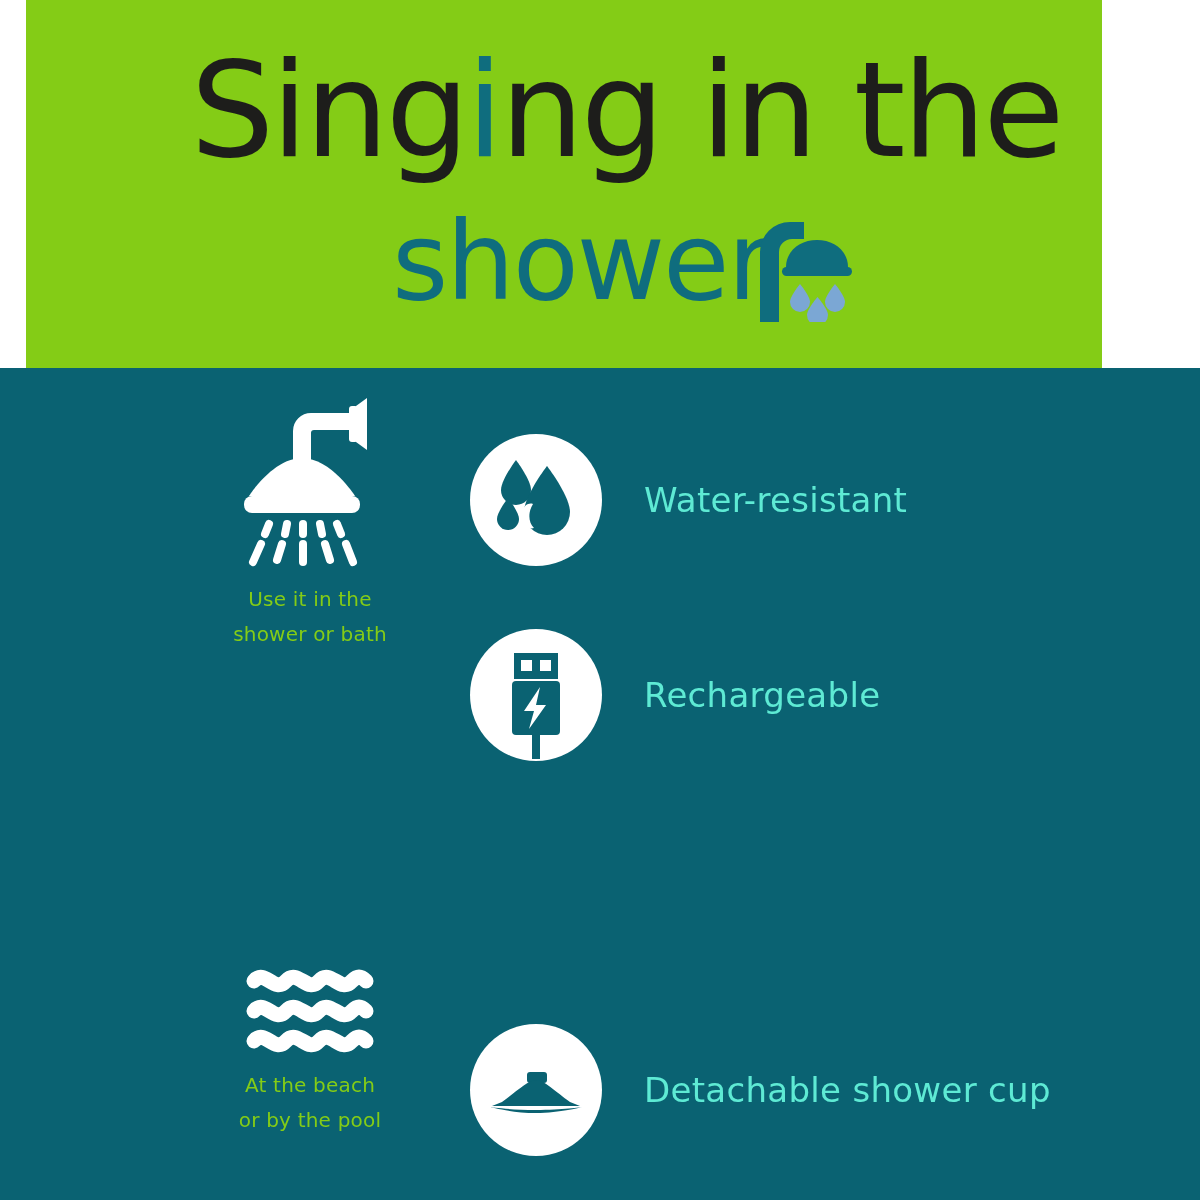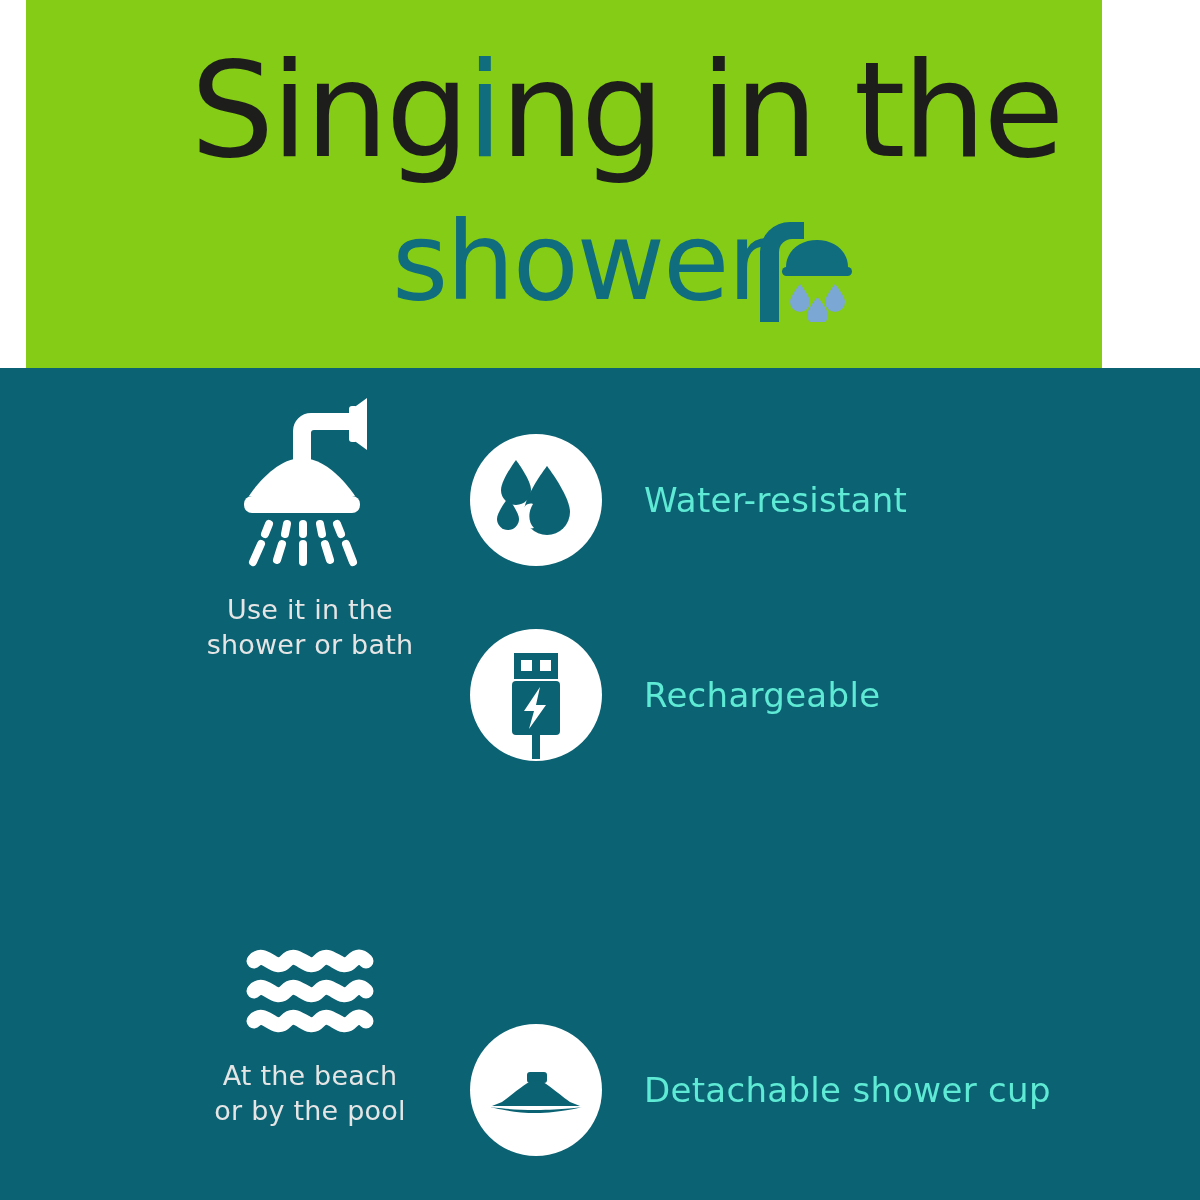--- a/index.html
+++ b/index.html
@@ -111,32 +111,32 @@
     left: 0;
     width: 260px;
     text-align: center;
   }
   .left-item .l-icon {
     display: block;
     margin: 0 auto;
   }
   .left-item .l-label {
     display: block;
-    margin-top: 20px;
+    margin-top: 10px;
     font-family: "DejaVu Sans", sans-serif;
-    font-size: 27px;
+    font-size: 20px;
     line-height: 35px;
-    color: #e5e5e5;
+    color: #84cc16;
     letter-spacing: 0.2px;
     white-space: pre-line;
   }
 
   .left-item-1 { top: 20px; }
   .left-item-2 { top: 325px; }
-  .left-item-3 { top: 580px; text-align: center; }
+  .left-item-3 { top: 600px; text-align: center; }
 
   
   .right-col {
     position: absolute;
     left: 470px;
     top: 0;
     width: 700px;
     height: 832px;
   }
   .right-item {

